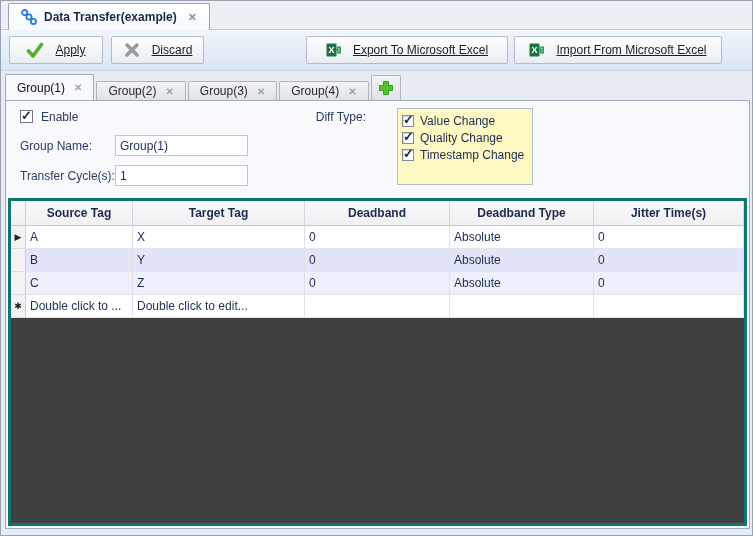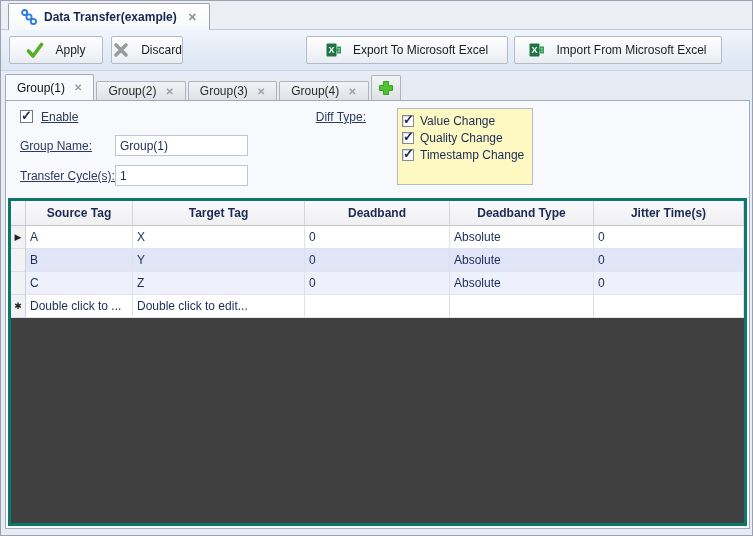--- a/index.html
+++ b/index.html
@@ -29,24 +29,24 @@
   .toolbar {
     position:absolute; left:0; top:29px; right:0; height:41px;
     background:linear-gradient(#eff5fc,#dbe5f4);
     border-bottom:1px solid #ccd4e1;
   }
   .tb-btn {
     position:absolute; top:6px; height:28px;
     display:flex; align-items:center; justify-content:center; gap:11px;
     background:linear-gradient(#fefefe,#e9edf3);
     border:1px solid #b4bac7; border-radius:2px;
-    color:#1d1d1d; cursor:pointer;
+    color:#1d1d1d; cursor:pointer;text-decoration:underline;
   }
   .btn-apply { left:8px;  width:94px; }
-  .btn-discard { left:110px; width:72px; }
+  .btn-discard { left:110px; width:93px; }
   .btn-export { left:305px; width:202px; }
   .btn-import { left:513px; width:208px; }
 
   
   .tab-strip {
     position:absolute; left:4px; top:74px; right:4px; height:25px;
     display:flex; align-items:flex-end;
   }
   .g-tab {
     height:19px; display:flex; align-items:center; gap:9px;
@@ -66,21 +66,21 @@
     border:1px solid #aeb3bd; border-bottom:none; border-radius:2px 2px 0 0; cursor:pointer;
   }
 
   
   .panel {
     position:absolute; left:4px; top:99px; width:745px; height:429px;
     background:#f8f9fc; border:1px solid #a3aab8; z-index:1;
   }
 
   
-  .form-label { position:absolute; color:#2b3a5f;text-decoration:underline; }
+  .form-label { position:absolute; color:#2b3a5f; }
   .checkbox {
     width:13px; height:13px; background:#fff; border:1px solid #6f7787;
     display:inline-block; position:relative; cursor:pointer;
   }
   .checkbox.checked::after {
     content:"✓"; position:absolute; left:0px; top:-3px;
     font-size:13px; font-weight:bold; color:#1c2b52;
   }
   .text-input {
     position:absolute; height:21px; width:133px;

